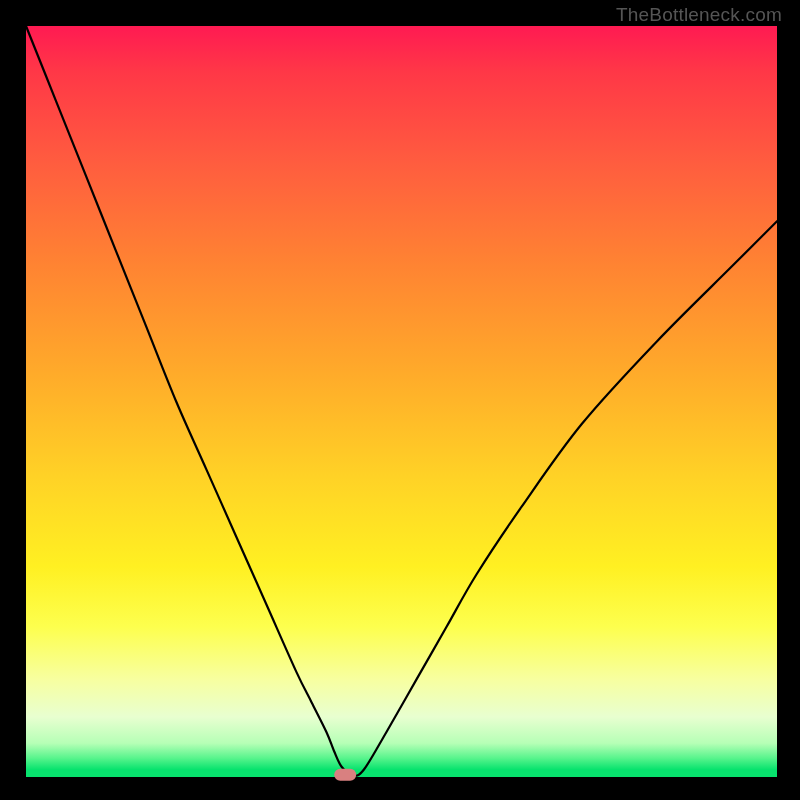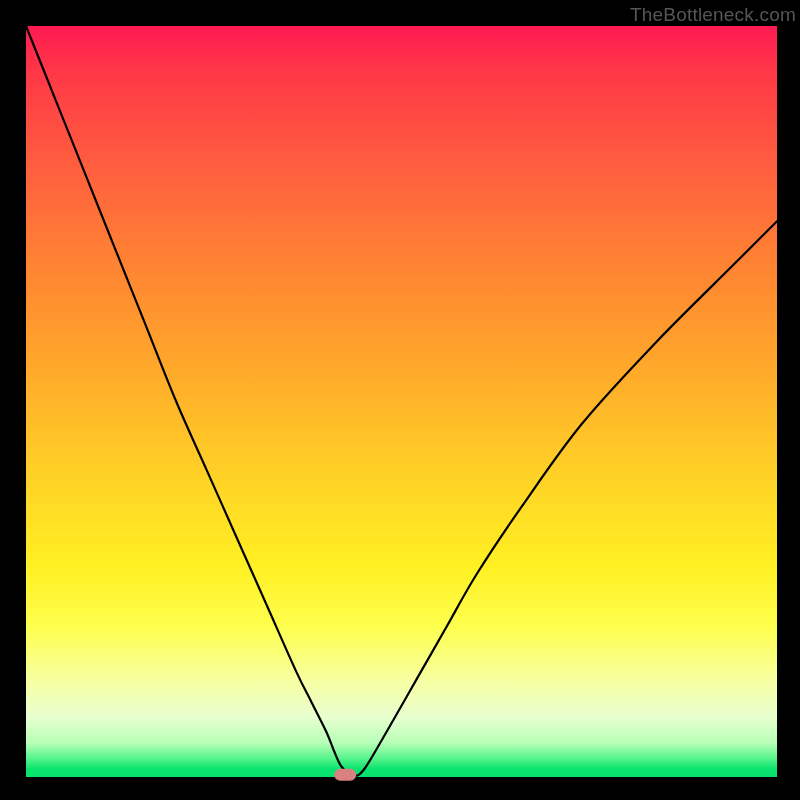--- a/index.html
+++ b/index.html
@@ -56,21 +56,21 @@
     stroke-linejoin: round;
     stroke-linecap: round;
   }
   .marker {
     fill: #d98080;
     stroke: none;
   }
   .watermark {
     position: absolute;
     top: 4px;
-    right: 4px;
+    right: 18px;
     color: #555;
     font-size: 19px;
     font-weight: 500;
     letter-spacing: 0.2px;
     user-select: none;
   }
 </style>
 </head>
 <body>
 

